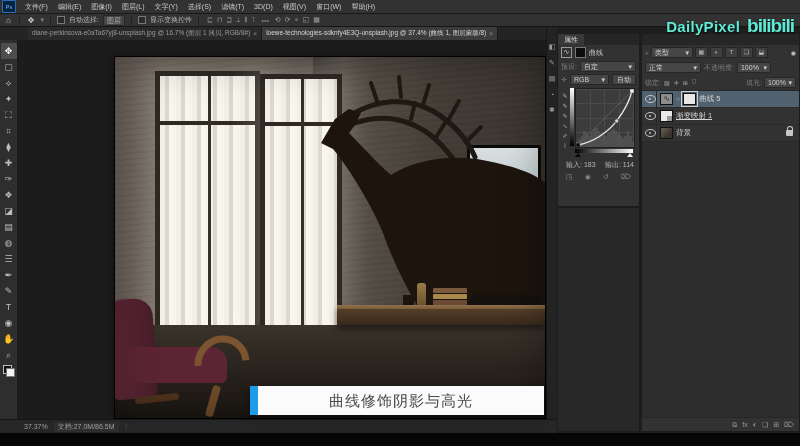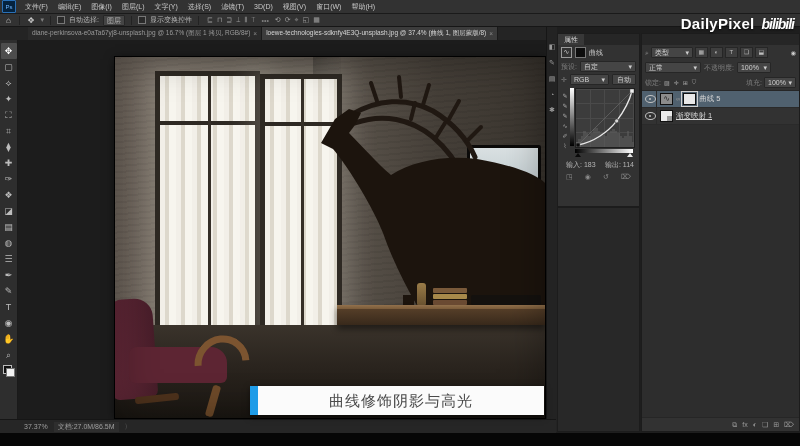--- a/index.html
+++ b/index.html
@@ -149,23 +149,23 @@
   .lockico::before{content:'';position:absolute;top:-4px;left:1px;width:4px;height:4px;border:1px solid #c8c8c8;border-bottom:none;border-radius:3px 3px 0 0;}
   .layers-empty{flex:1;background:#2d2d2d;}
   .layers-bottom{height:13px;background:#323232;border-top:1px solid #262626;display:flex;align-items:center;justify-content:flex-end;gap:5px;padding:0 5px;color:#9a9a9a;font-size:7px;}
   
   .statusbar{position:absolute;left:0;top:419px;width:556px;height:14px;background:#262626;border-top:1px solid #161616;
       display:flex;align-items:center;font-size:7px;color:#9f9f9f;gap:6px;padding-left:24px;box-sizing:border-box;}
   .status-doc{background:#2e2e2e;padding:0 4px;height:10px;line-height:10px;}
   .bottomstrip{position:absolute;left:0;top:433px;width:800px;height:13px;background:#060606;}
   
   .watermark{position:absolute;right:6px;top:15px;z-index:50;display:flex;align-items:baseline;gap:7px;
-      color:#ffffff;text-shadow:0 1px 2px rgba(0,0,0,.7);}
+      color:#5eead4;text-shadow:0 1px 2px rgba(0,0,0,.7);}
   .wm-brand{font-size:15px;font-weight:bold;letter-spacing:.3px;}
-  .wm-logo{font-size:14px;font-weight:900;font-style:italic;letter-spacing:-1px;}
+  .wm-logo{font-size:19px;font-weight:900;letter-spacing:-1px;}
 </style>
 </head>
 <body>
 
 <div class="app">
 
   <div class="menubar">
     <div class="pslogo">Ps</div>
     <div id="menu-items"><span class="menu-item">文件(F)</span><span class="menu-item">编辑(E)</span><span class="menu-item">图像(I)</span><span class="menu-item">图层(L)</span><span class="menu-item">文字(Y)</span><span class="menu-item">选择(S)</span><span class="menu-item">滤镜(T)</span><span class="menu-item">3D(D)</span><span class="menu-item">视图(V)</span><span class="menu-item">窗口(W)</span><span class="menu-item">帮助(H)</span></div>
   </div>
@@ -434,20 +434,28 @@
           <span class="mask white msel"></span>
           <span class="lname">曲线 5</span>
         </div>
         <div class="layer-row">
           <span class="eyebox">
             <span class="eye"></span>
           </span>
           <span class="thumb smart"></span>
           <span class="lname und">渐变映射 1</span>
         </div>
+        <div class="layer-row">
+          <span class="eyebox">
+            <span class="eye"></span>
+          </span>
+          <span class="thumb background"></span>
+          <span class="lname">背景</span>
+          <span class="lockico"></span>
+        </div>
       </div>
     <div class="layers-empty"></div>
     <div class="layers-bottom" id="layers-bottom">
         <span>⧉</span>
         <span>fx</span>
         <span>◐</span>
         <span>❏</span>
         <span>⊞</span>
         <span>⌦</span>
       </div>

